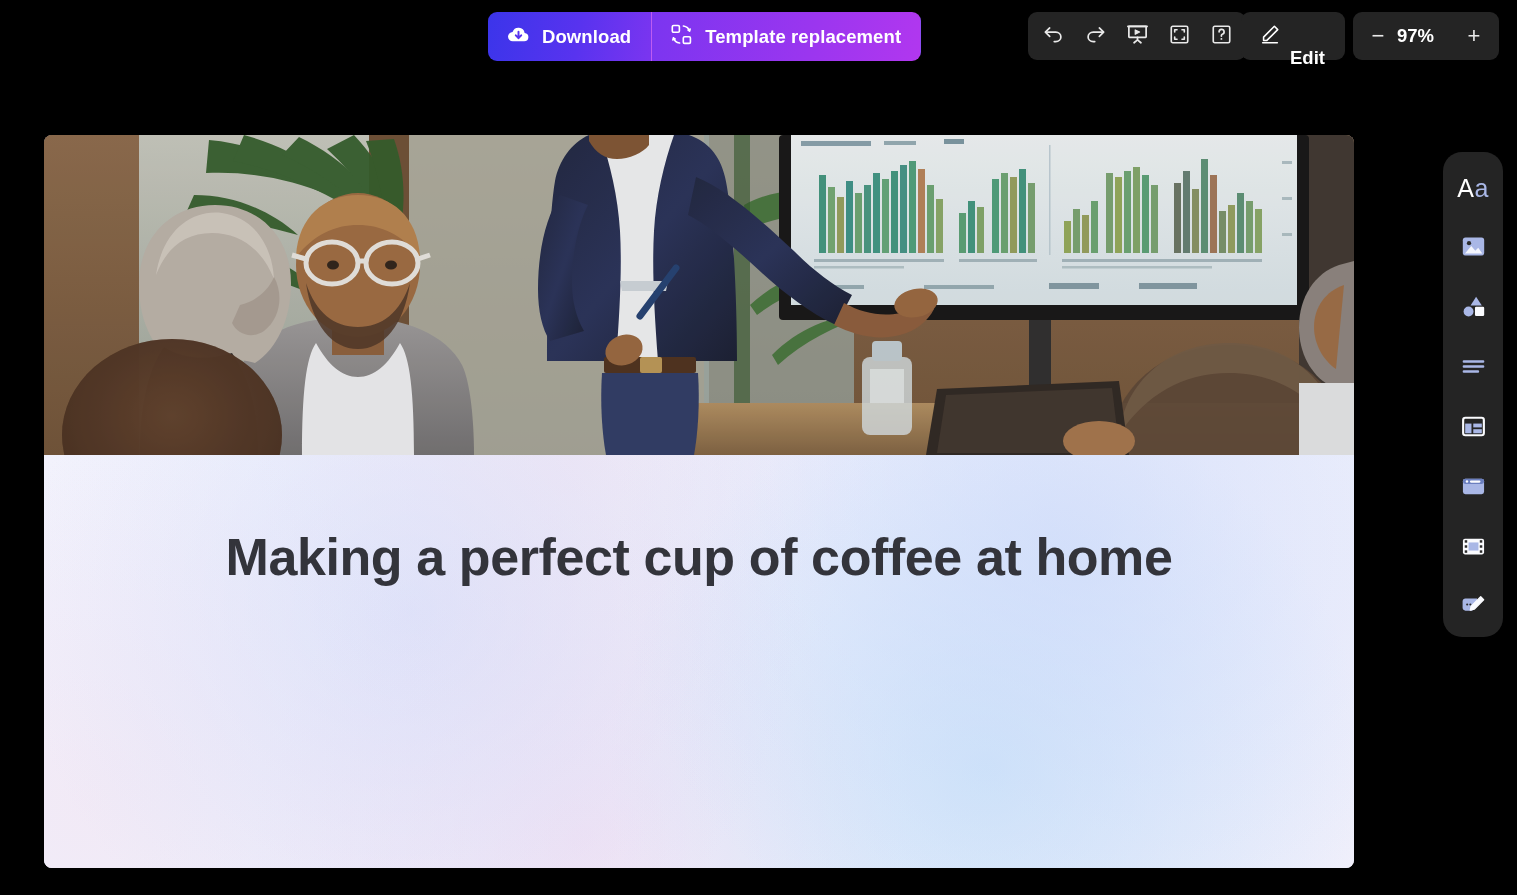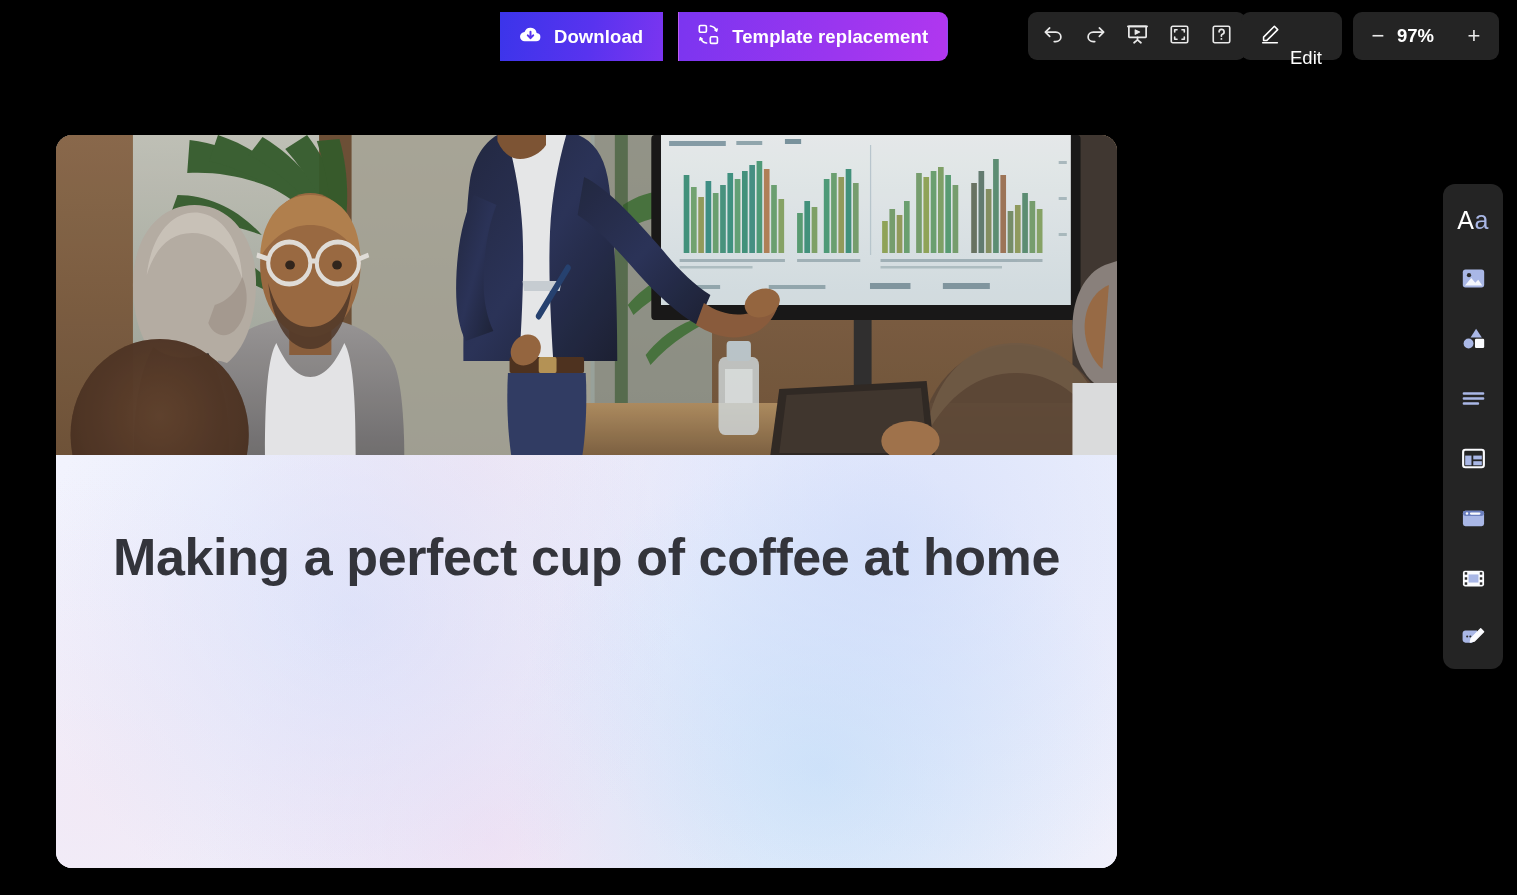--- a/index.html
+++ b/index.html
@@ -18,30 +18,28 @@
   .gradient-group {
     position: absolute; top: 12px; left: 488px; height: 49px;
     display: flex; align-items: stretch;
     border-radius: 9px; overflow: hidden;
   }
   .btn-download {
     display: flex; align-items: center; gap: 11px;
     padding: 0 20px 0 18px;
     background: linear-gradient(100deg, #3b35ea 0%, #5833ef 55%, #7b35f0 100%);
     color: #fff;
-    margin-left: 12px;
   }
   .btn-template {
     display: flex; align-items: center; gap: 12px;
     padding: 0 19px 0 18px;
     background: linear-gradient(100deg, #7b35f0 0%, #9b36ef 60%, #b137ef 100%);
     color: #fff;
     border-left: 1px solid rgba(255,255,255,0.18);
     border-right: 1px solid rgba(255,255,255,0.12);
-    margin-left: 15px;
   }
   .btn-save {
     display: flex; align-items: center; gap: 11px;
     padding: 0 20px 0 18px;
     background: linear-gradient(100deg, #c234ef 0%, #d633ef 50%, #ea34e2 100%);
     color: #fff;
   }
   .gradient-group .lbl { font-size: 18.5px; font-weight: 600; letter-spacing: .1px; white-space: nowrap; }
 
   .dark-group {
@@ -54,39 +52,39 @@
     display: flex; align-items: center; justify-content: center;
     border-radius: 7px; color: #e9e9e9;
   }
 
   .edit-group {
     position: absolute; top: 12px; left: 1241px; height: 48px;
     display: flex; align-items: center; gap: 9px;
     background: #242424; border-radius: 9px; padding: 0 20px 0 18px;
     color: #fff;
   }
-  .edit-group .lbl { font-size: 18.5px; font-weight: 400; margin-top: 44px; }
+  .edit-group .lbl { font-size: 18.5px; font-weight: 700; margin-top: 44px; }
 
   .zoom-group {
     position: absolute; top: 12px; left: 1353px; height: 48px;
     display: flex; align-items: center;
     background: #242424; border-radius: 9px; padding: 0 6px;
     color: #fff;
   }
   .zoom-btn {
     width: 38px; height: 40px; display: flex; align-items: center; justify-content: center;
     font-size: 22px; line-height: 1; color: #e9e9e9; border-radius: 7px;
   }
   .zoom-val { font-size: 18.5px; font-weight: 600; min-width: 58px; }
 
   
   .slide {
-    position: absolute; left: 56px; top: 135px;
-    width: 1061px; height: 733px;
-    border-radius: 16px; overflow: hidden;
+    position: absolute; left: 44px; top: 135px;
+    width: 1310px; height: 733px;
+    border-radius: 8px; overflow: hidden;
     background: #eef0fb;
   }
   .slide-photo {
     position: relative; width: 100%; height: 320px; overflow: hidden;
     background: #5b4a3a;
   }
   .photo-svg { position: absolute; inset: 0; width: 100%; height: 100%; display: block; }
 
   .slide-body {
     position: relative; width: 100%; height: 413px;
@@ -103,23 +101,23 @@
     position: absolute; top: 72px; left: 0; right: 0;
     text-align: center;
     font-size: 52px; font-weight: 700; color: #33343b;
     letter-spacing: -0.4px;
   }
 
   
   .sidebar {
     position: absolute; left: 1443px; top: 152px;
     width: 60px; height: 485px;
-    background: #242424; border-radius: 12px;
+    background: #242424; border-radius: 19px;
     display: flex; flex-direction: column; align-items: center;
-    padding-top: 16px; gap: 20px; margin-top: 32px;
+    padding-top: 16px; gap: 20px;
   }
   .side-item {
     width: 44px; height: 40px;
     display: flex; align-items: center; justify-content: center;
     border-radius: 8px;
   }
   .aa { font-size: 25px; font-weight: 500; letter-spacing: .5px; }
   .aa .a1 { color: #ffffff; }
   .aa .a2 { color: #a9b7e6; }
 </style>

